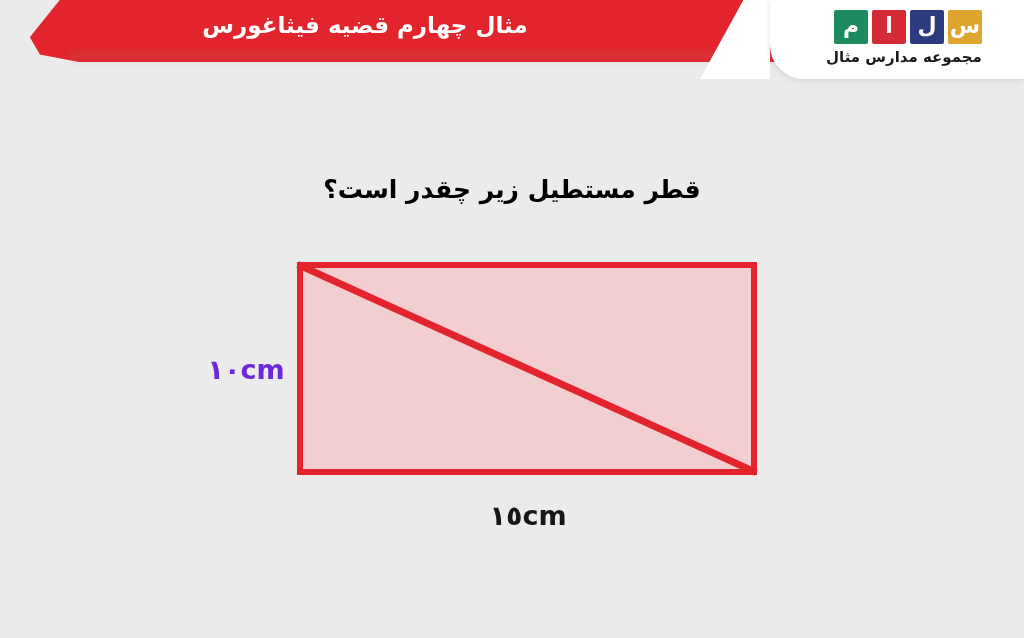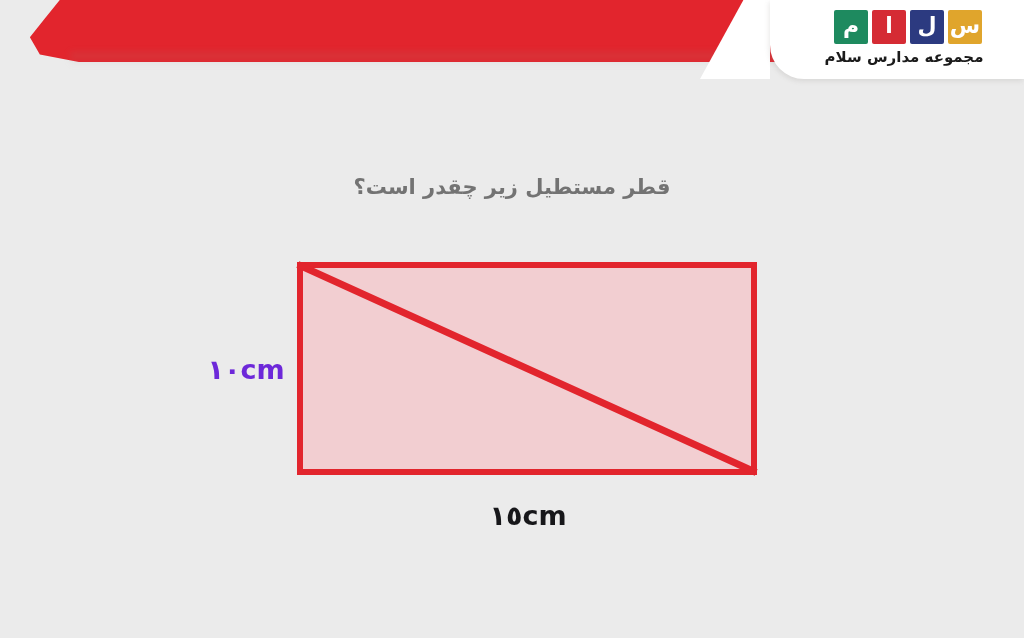--- a/index.html
+++ b/index.html
@@ -132,23 +132,23 @@
     white-space: nowrap;
   }
 
   
   .question {
     position: absolute;
     top: 175px;
     left: 0;
     width: 1024px;
     text-align: center;
-    font-size: 21px;
-    font-weight: bold;
-    color: #737373;
+    font-size: 25px;
+    font-weight: bold;
+    color: #000000;
     direction: rtl;
     white-space: nowrap;
   }
 
   .figure {
     position: absolute;
     top: 262px;
     left: 297px;
     width: 460px;
     height: 213px;
@@ -196,31 +196,32 @@
   }
 </style>
 </head>
 <body>
 
 <div class="header">
 
   <div class="banner-red"></div>
   <div class="banner-shadow"></div>
 
+  <div class="banner-title">مثال چهارم قضیه فیثاغورس</div>
 
   <div class="logo-wedge"></div>
 
   <div class="logo-panel">
     <div class="logo-squares">
       <div class="logo-sq" style="background:#e0a52c">س</div>
       <div class="logo-sq" style="background:#2c3a80">ل</div>
       <div class="logo-sq" style="background:#d52b34">ا</div>
       <div class="logo-sq" style="background:#1e8a5f">م</div>
     </div>
-    <div class="logo-caption">مجموعه مدارس سلام</div>
+    <div class="logo-caption">مجموعه مدارس مثال</div>
   </div>
 </div>
 
 <div class="question">قطر مستطیل زیر چقدر است؟</div>
 
 <div class="figure">
   <div class="rect-shape"></div>
   <svg class="diagonal-svg" viewBox="0 0 460 213" preserveAspectRatio="none">
     <line x1="4" y1="4" x2="456" y2="209" stroke="#e2252d" stroke-width="7" stroke-linecap="square"></line>
   </svg>

